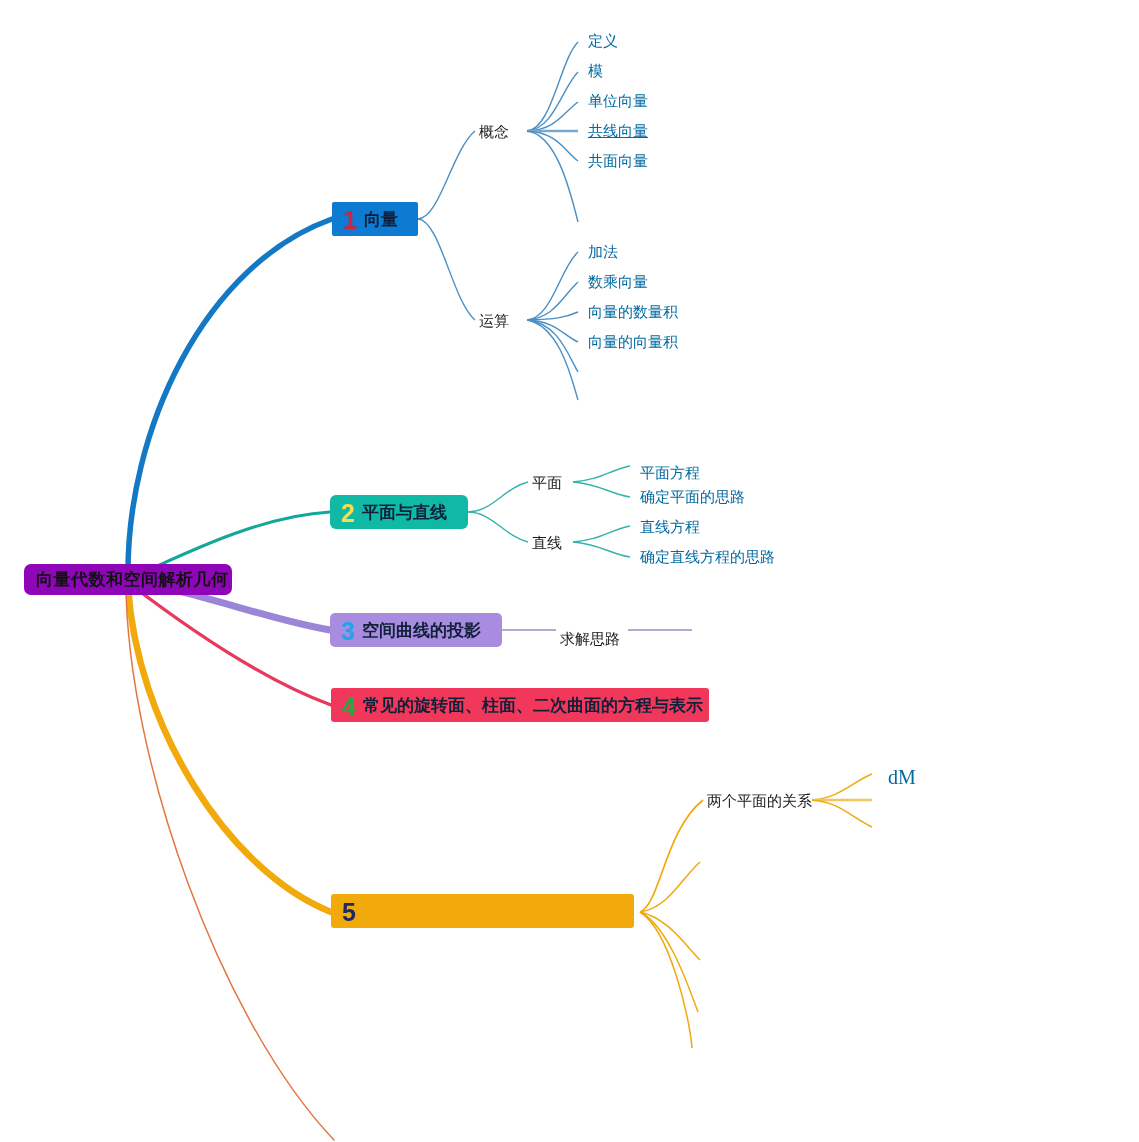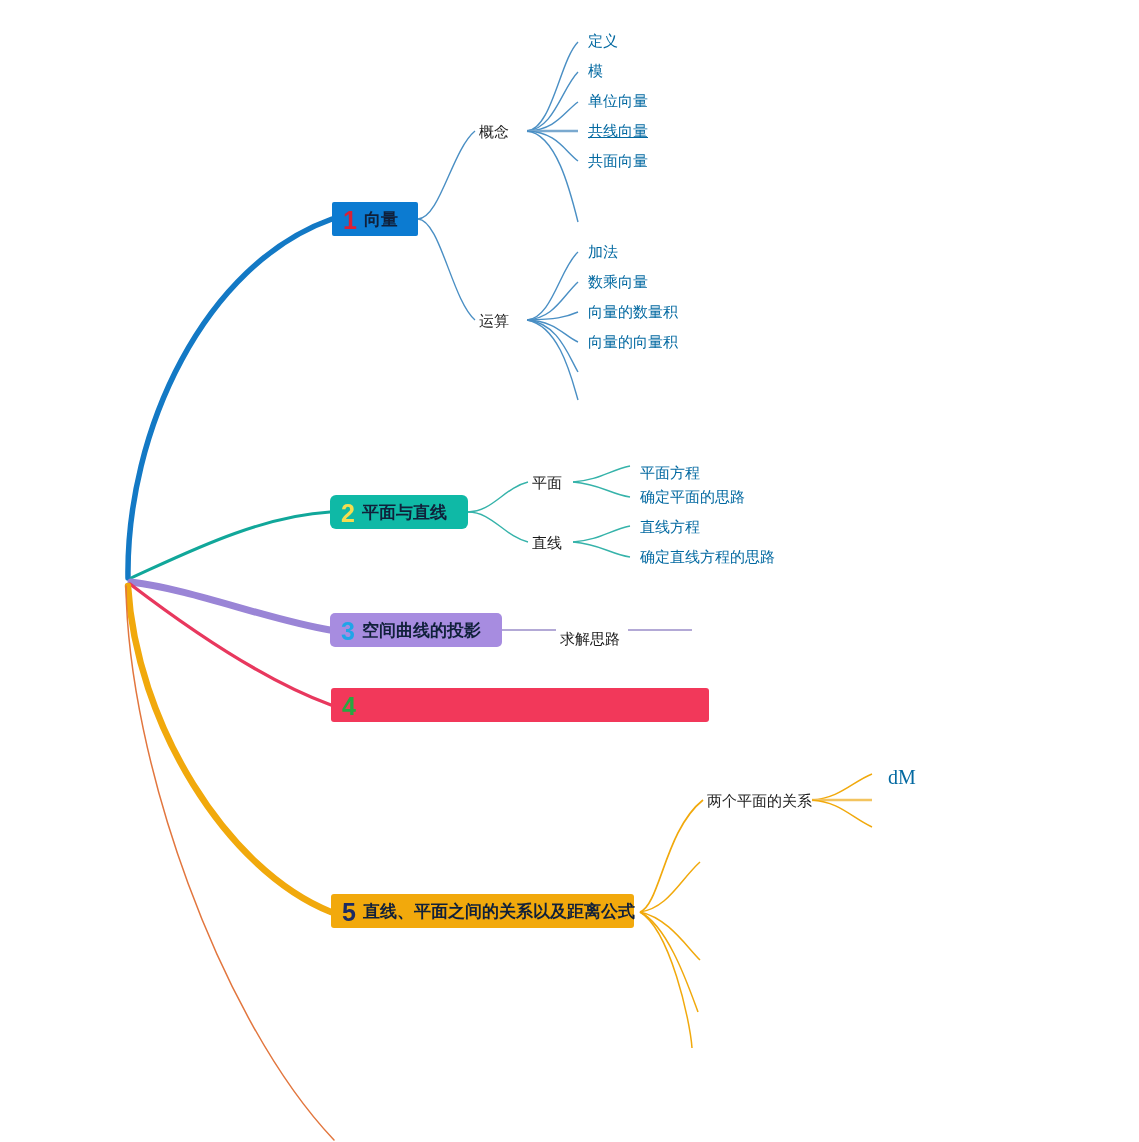--- a/index.html
+++ b/index.html
@@ -142,20 +142,23 @@
     <path d="M 640 912 C 668 908 680 880 700 862" fill="none" stroke="#f1a90c" stroke-width="1.5"></path>
     <path d="M 640 912 C 668 918 686 946 700 960" fill="none" stroke="#f1a90c" stroke-width="1.5"></path>
     <path d="M 640 912 C 668 926 688 985 698 1012" fill="none" stroke="#f1a90c" stroke-width="1.5"></path>
     <path d="M 640 912 C 670 930 690 1020 692 1048" fill="none" stroke="#f1a90c" stroke-width="1.5"></path>
 
     <path d="M 812 800 C 840 798 852 782 872 774" fill="none" stroke="#f1a90c" stroke-width="1.5"></path>
     <path d="M 812 800 L 872 800" fill="none" stroke="#f3c45f" stroke-width="2.6"></path>
     <path d="M 812 800 C 840 802 852 818 872 827" fill="none" stroke="#f1a90c" stroke-width="1.5"></path>
   </svg>
 
+  <div class="node root-node" style="left:24px; top:564px; width:208px;">
+    <span>向量代数和空间解析几何</span>
+  </div>
 
   <div class="node topic t1" style="left:332px; top:202px; width:86px;">
     <span class="num">1</span>
     <span>向量</span>
   </div>
 
   <div class="branch-label" style="left:479px; top:123px;">概念</div>
   <div class="branch-label" style="left:479px; top:312px;">运算</div>
 
   <div class="leaf-label" style="left:588px; top:32px;">定义</div>
@@ -187,25 +190,25 @@
 
   <div class="node topic t3" style="left:330px; top:613px; width:172px;">
     <span class="num">3</span>
     <span>空间曲线的投影</span>
   </div>
 
   <div class="branch-label" style="left:560px; top:622px;margin-top:8px;">求解思路</div>
 
   <div class="node topic t4" style="left:331px; top:688px; width:378px;">
     <span class="num">4</span>
+    <span>常见的旋转面、柱面、二次曲面的方程与表示</span>
   </div>
 
   <div class="node topic t5" style="left:331px; top:894px; width:303px;">
     <span class="num">5</span>
-    <span>直线、平面之间的关系以及距离公式</span>
   </div>
 
   <div class="branch-label" style="left:707px; top:792px;">两个平面的关系</div>
   <div class="leaf-label serif" style="left:888px; top:766px;">dM</div>
   <div class="leaf-label" style="left:888px; top:792px;"></div>
   <div class="leaf-label" style="left:888px; top:818px;"></div>
 
 </div>
 
 </body></html>

